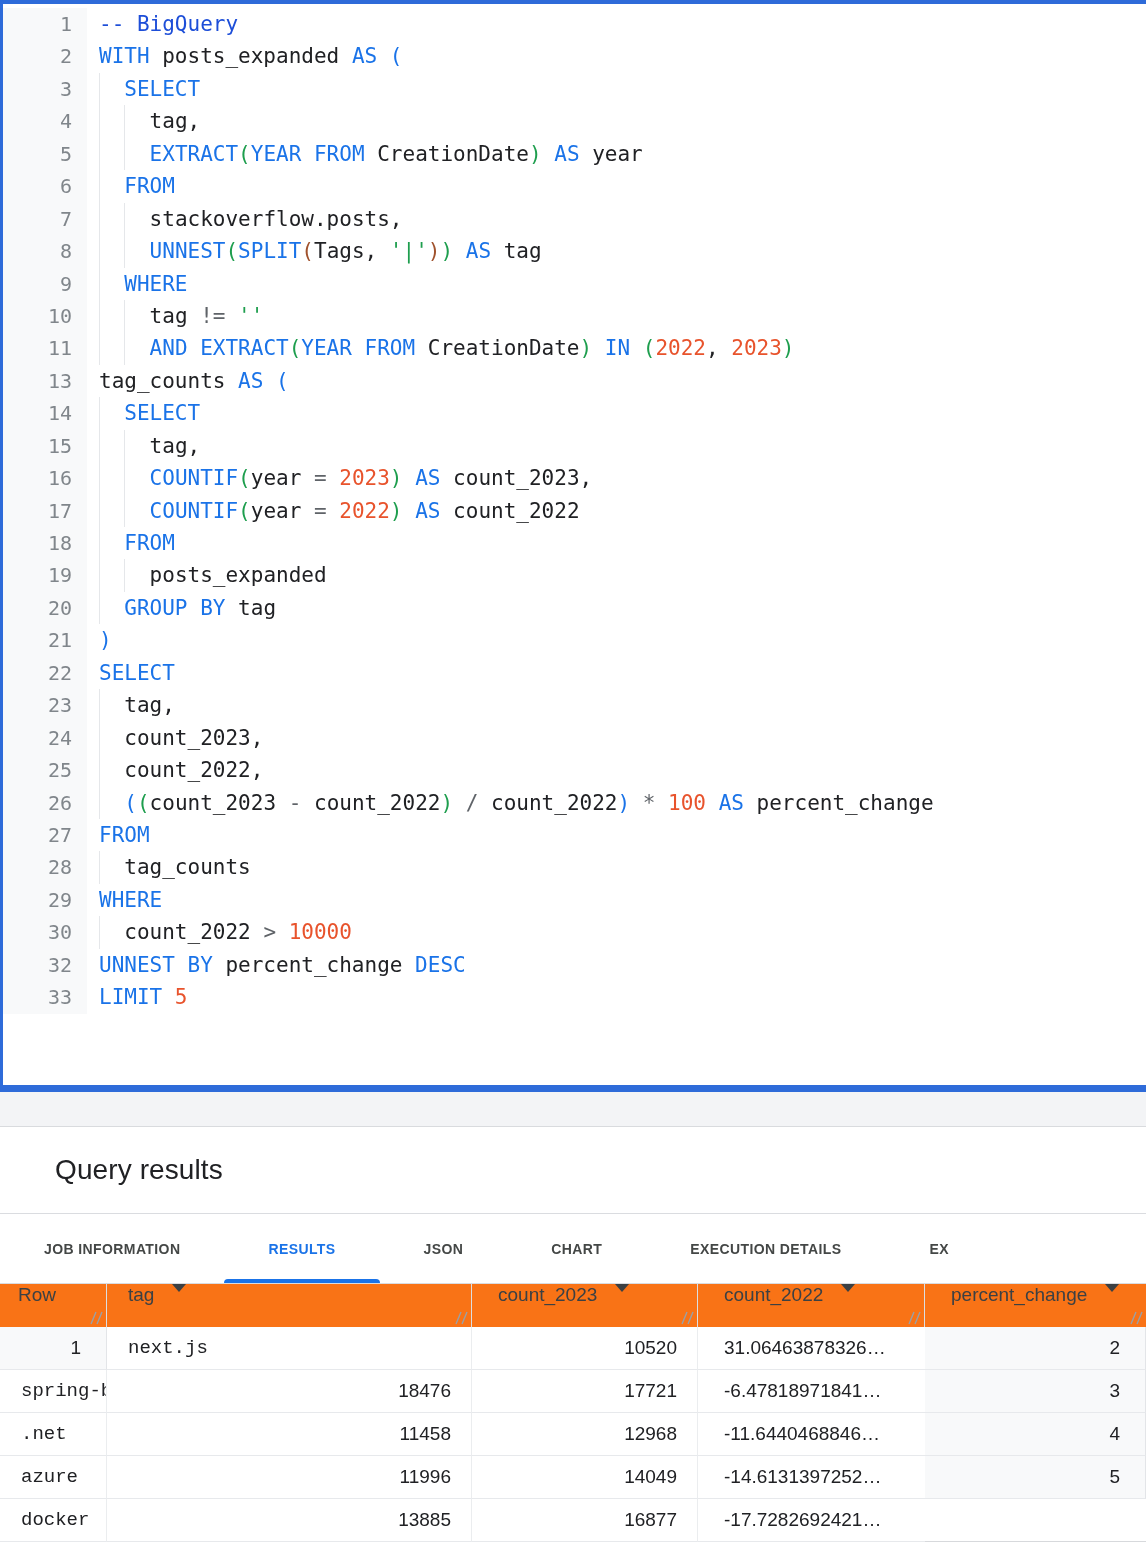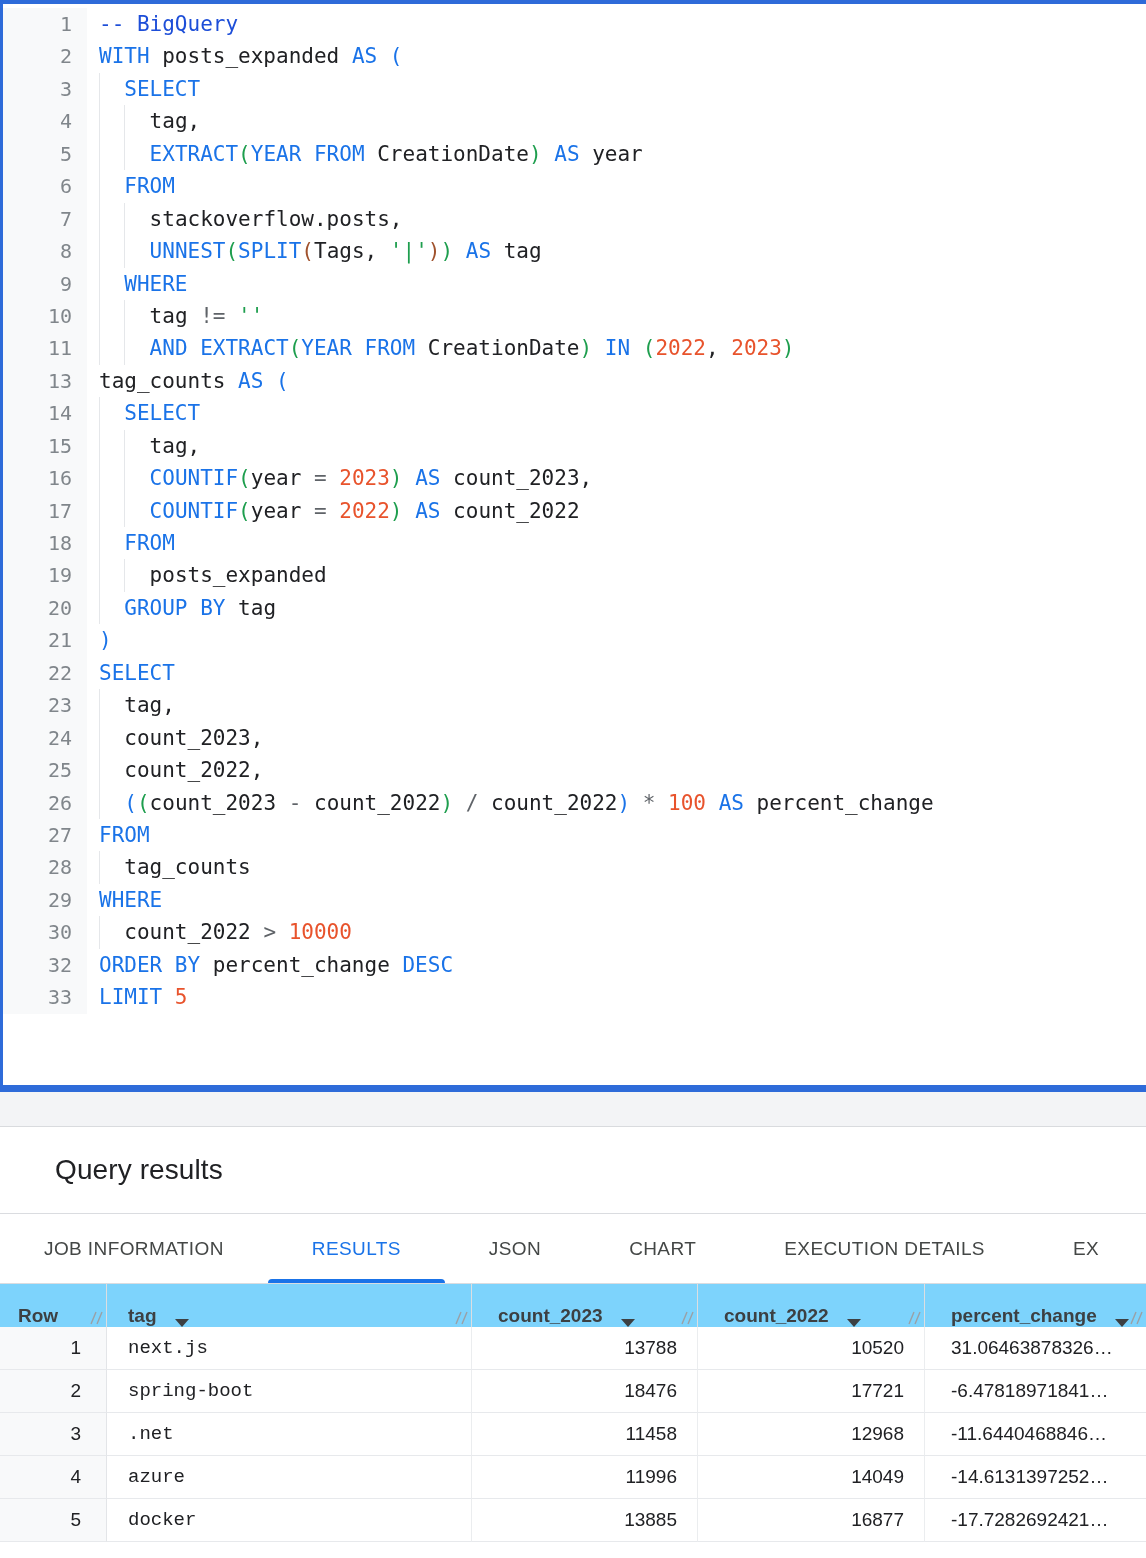--- a/index.html
+++ b/index.html
@@ -84,49 +84,49 @@
     height: 70px;
     border-bottom: 1px solid #dadce0;
     display: flex;
     overflow: hidden;
     white-space: nowrap;
   }
   .tab {
     padding: 0 44px;
     display: flex;
     align-items: center;
-    font-size: 19px;
-    font-weight: 400;
+    font-size: 14px;
+    font-weight: 700;
     letter-spacing: 0.4px;
     color: #444746;
     position: relative;
     cursor: pointer;
     flex: 0 0 auto;
   }
   .tab.active { color: #1a73e8; }
   .tab.active::after {
     content: "";
     position: absolute;
     left: 0; right: 0; bottom: 0;
     height: 4px;
     background: #1a73e8;
     border-radius: 4px 4px 0 0;
   }
 
   
   .grid { display: grid; grid-template-columns: 107px 365px 226px 227px minmax(0,1fr); }
   .hcell {
     height: 43px;
-    background: #7dd3fc;
+    background: #f97316;
     border-right: 1px solid #dcdee1;
     position: relative;
     display: flex;
-    align-items: flex-end;
+    align-items: flex-start;
     font-size: 19px;
-    font-weight: 700;
+    font-weight: 400;
     color: #3c4043;
     overflow: hidden;
   }
   .hcell:last-child { border-right: none; }
   .hcell.pad-row { padding-left: 18px; }
   .hcell.pad-tag { padding-left: 21px; }
   .hcell.pad-num { padding-left: 26px; }
   .arrow-down {
     width: 0; height: 0;
     margin-left: 18px;
@@ -187,21 +187,21 @@
       <div class="code-line"><div class="gutter">21</div><div class="code"><span class="tk-p1">)</span></div></div>
       <div class="code-line"><div class="gutter">22</div><div class="code"><span class="tk-kw">SELECT</span></div></div>
       <div class="code-line"><div class="gutter">23</div><div class="code"><span class="guide"></span><span class="tk-id">tag,</span></div></div>
       <div class="code-line"><div class="gutter">24</div><div class="code"><span class="guide"></span><span class="tk-id">count_2023,</span></div></div>
       <div class="code-line"><div class="gutter">25</div><div class="code"><span class="guide"></span><span class="tk-id">count_2022,</span></div></div>
       <div class="code-line"><div class="gutter">26</div><div class="code"><span class="guide"></span><span class="tk-p1">(</span><span class="tk-p2">(</span><span class="tk-id">count_2023 </span><span class="tk-op">-</span><span class="tk-id"> count_2022</span><span class="tk-p2">)</span><span class="tk-op"> /</span><span class="tk-id"> count_2022</span><span class="tk-p1">)</span><span class="tk-op"> *</span><span class="tk-num"> 100</span><span class="tk-kw"> AS</span><span class="tk-id"> percent_change</span></div></div>
       <div class="code-line"><div class="gutter">27</div><div class="code"><span class="tk-kw">FROM</span></div></div>
       <div class="code-line"><div class="gutter">28</div><div class="code"><span class="guide"></span><span class="tk-id">tag_counts</span></div></div>
       <div class="code-line"><div class="gutter">29</div><div class="code"><span class="tk-kw">WHERE</span></div></div>
       <div class="code-line"><div class="gutter">30</div><div class="code"><span class="guide"></span><span class="tk-id">count_2022 </span><span class="tk-op">&gt; </span><span class="tk-num">10000</span></div></div>
-      <div class="code-line"><div class="gutter">32</div><div class="code"><span class="tk-kw">ORDER BY</span><span class="tk-id"> percent_change</span><span class="tk-kw"> DESC</span></div></div>
+      <div class="code-line"><div class="gutter">32</div><div class="code"><span class="tk-kw">UNNEST BY</span><span class="tk-id"> percent_change</span><span class="tk-kw"> DESC</span></div></div>
       <div class="code-line"><div class="gutter">33</div><div class="code"><span class="tk-kw">LIMIT</span><span class="tk-num"> 5</span></div></div>
     </div>
 </div>
 
 <div class="splitter-gap"></div>
 
 <div>
   <div class="results-header">
     <h1 class="results-title">Query results</h1>
   </div>
@@ -253,21 +253,20 @@
           <span class="arrow-down"></span>
           <svg class="grip" width="14" height="15" viewBox="0 0 14 15">
             <line x1="2" y1="14" x2="7" y2="2" stroke="#9aa0a6" stroke-width="1.4"></line>
             <line x1="8" y1="14" x2="13" y2="2" stroke="#9aa0a6" stroke-width="1.4"></line>
           </svg>
         </div>
       </div>
     <div class="grid">
         <div class="cell rownum col-0">1</div>
         <div class="cell left-tag col-1">next.js</div>
-        <div class="cell num col-2">13788</div>
         <div class="cell num col-3">10520</div>
         <div class="cell left-pct col-4">31.06463878326…</div>
         <div class="cell rownum col-0">2</div>
         <div class="cell left-tag col-1">spring-boot</div>
         <div class="cell num col-2">18476</div>
         <div class="cell num col-3">17721</div>
         <div class="cell left-pct col-4">-6.47818971841…</div>
         <div class="cell rownum col-0">3</div>
         <div class="cell left-tag col-1">.net</div>
         <div class="cell num col-2">11458</div>

